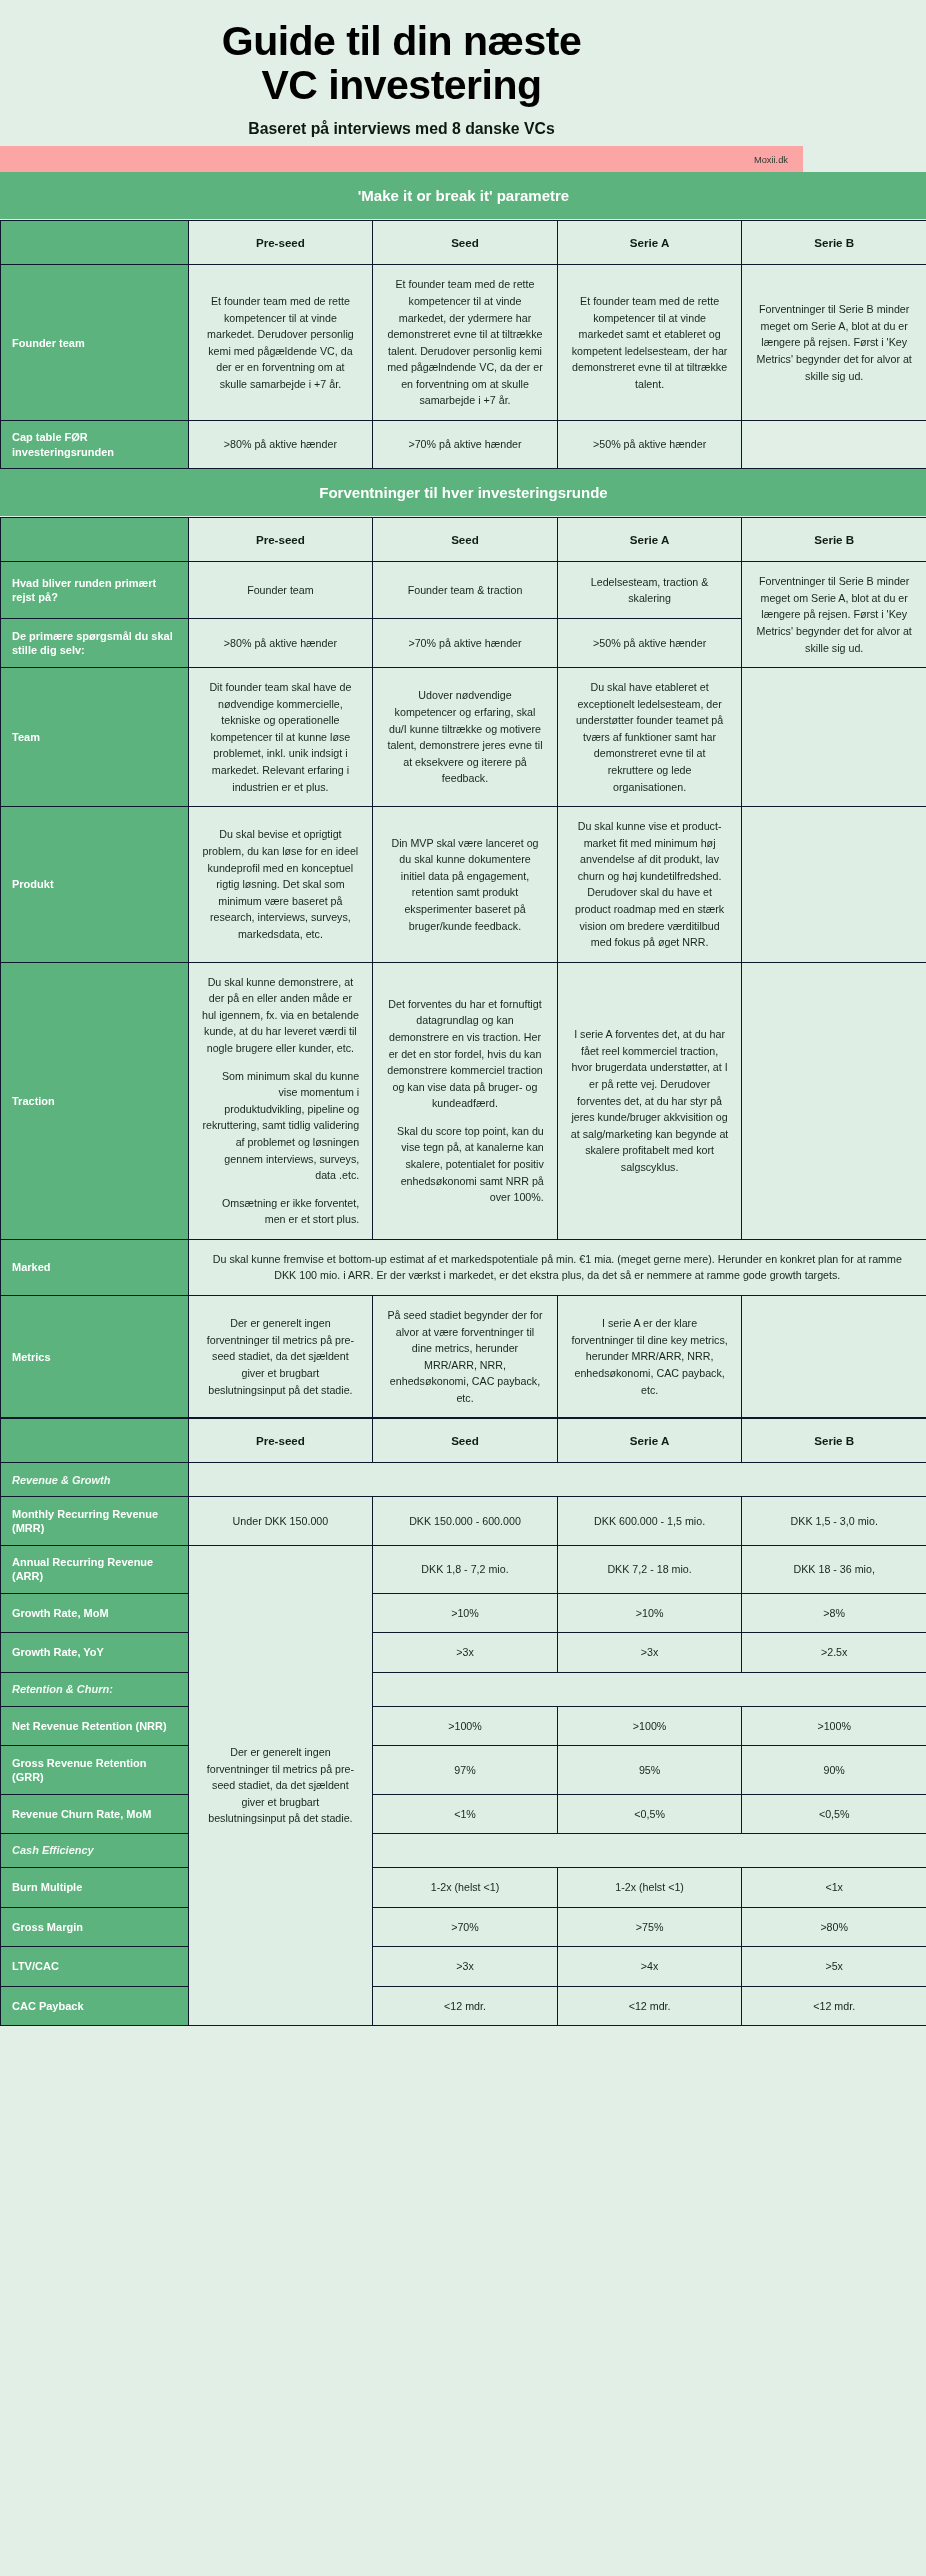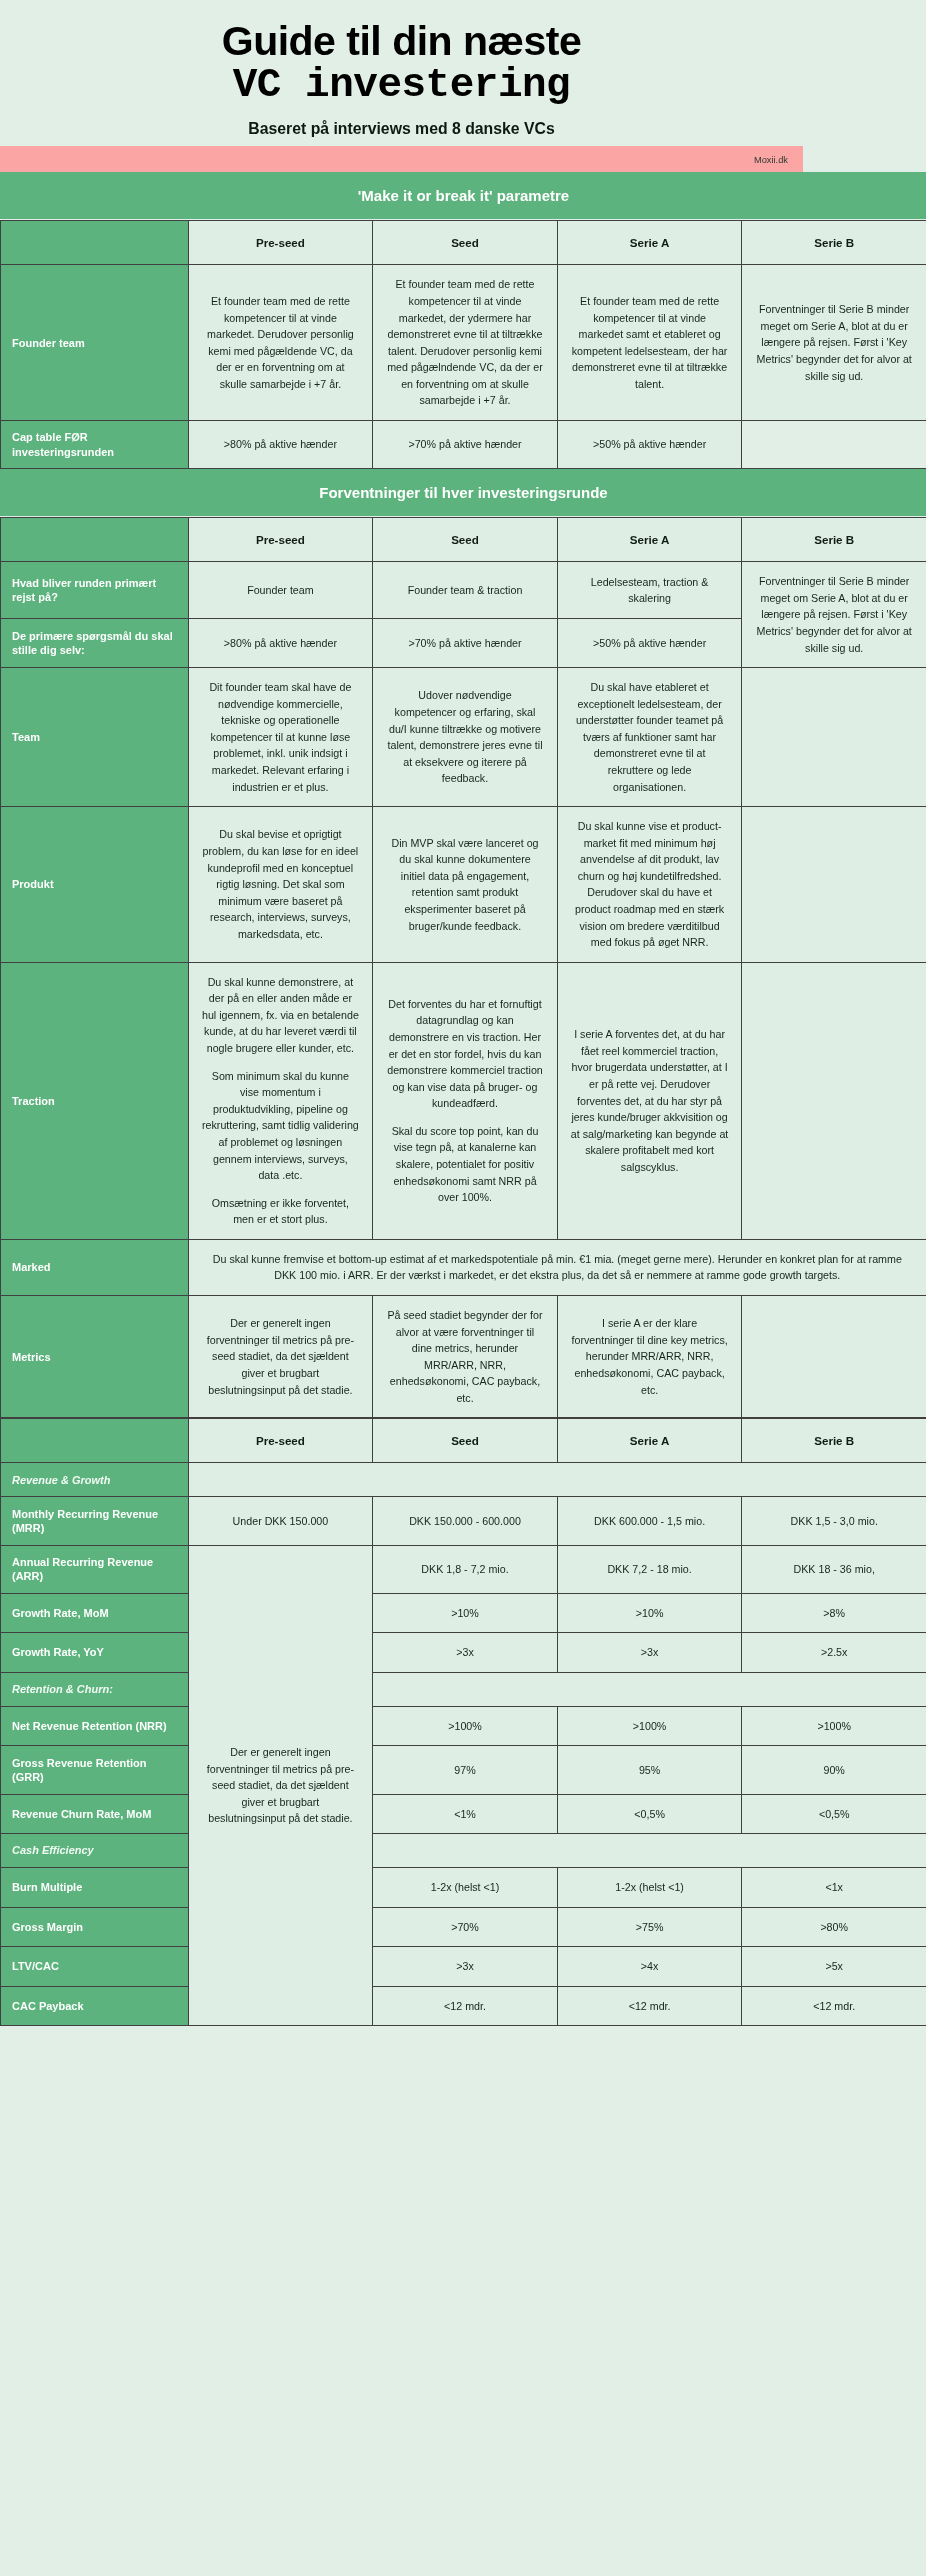--- a/index.html
+++ b/index.html
@@ -14,21 +14,21 @@
   
   .hero { padding: 20.4px 37px 7.4px 37px; text-align: center; background: #e2efe6; }
   .hero h1 {
     font-family: "Liberation Sans", sans-serif;
     font-weight: 800;
     font-size: 41px;
     line-height: 1.06;
     letter-spacing: -0.5px;
     color: #000;
   }
-  .hero h1 .l2 { display: block; font-family: Liberation Mono, monospace; }
+  .hero h1 .l2 { display: block; }
   .hero .sub {
     margin-top: 13px;
     font-size: 15.8px;
     font-weight: 700;
     color: #0d1a12;
   }
   .brand {
     text-align: right;
     padding: 9.3px 15px 7.4px 0;
     font-size: 9.3px;
@@ -40,21 +40,21 @@
   .section { width: 927px; border-radius: 15px; }
   .band {
     background: #5cb37d;
     color: #ffffff;
     text-align: center;
     font-weight: 800;
     font-size: 15px;
     padding: 15px 7.4px;
     border-bottom: 1.9px solid #e2efe6;
   }
-  table { width: 927px; border-collapse: separate; border-spacing: 1.9px; background: #404040; }
+  table { width: 927px; border-collapse: separate; border-spacing: 1.9px; background: #0f172a; }
   col.c0 { width: 185px; }
   col.cx { width: 182px; }
 
   th.corner { background: #5cb37d; border: 0; }
   th.colhead {
     background: #dfeee4;
     color: #101d15;
     font-size: 11.6px;
     font-weight: 800;
     padding: 15px 5.6px;
@@ -81,21 +81,21 @@
     background: #dfeee4;
     color: #16261d;
     font-size: 10.7px;
     line-height: 1.55;
     padding: 11px 13px;
     text-align: center;
     vertical-align: middle;
   }
   td.cell.empty { background: #dfeee4; }
   td.blank { background: #e2efe6; }
-  td.cell p + p { margin-top: 11px; }
+  td.cell p + p { margin-top: 11px; text-align: right; }
 </style>
 </head>
 <body>
 
 <div class="page">
 
   <div class="hero">
     <h1>
       <span class="l1">Guide til din næste</span>
       <span class="l2">VC investering</span>

